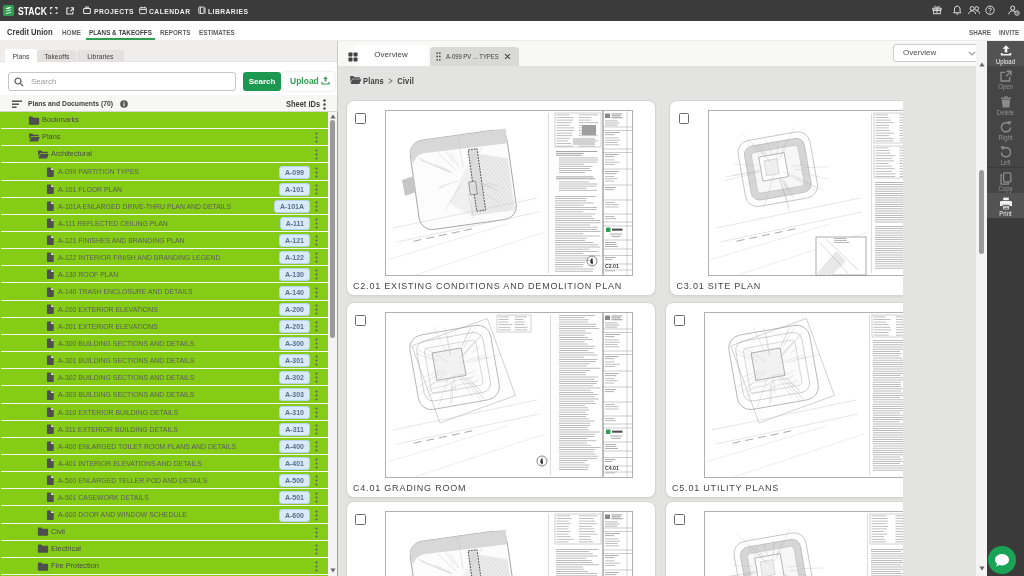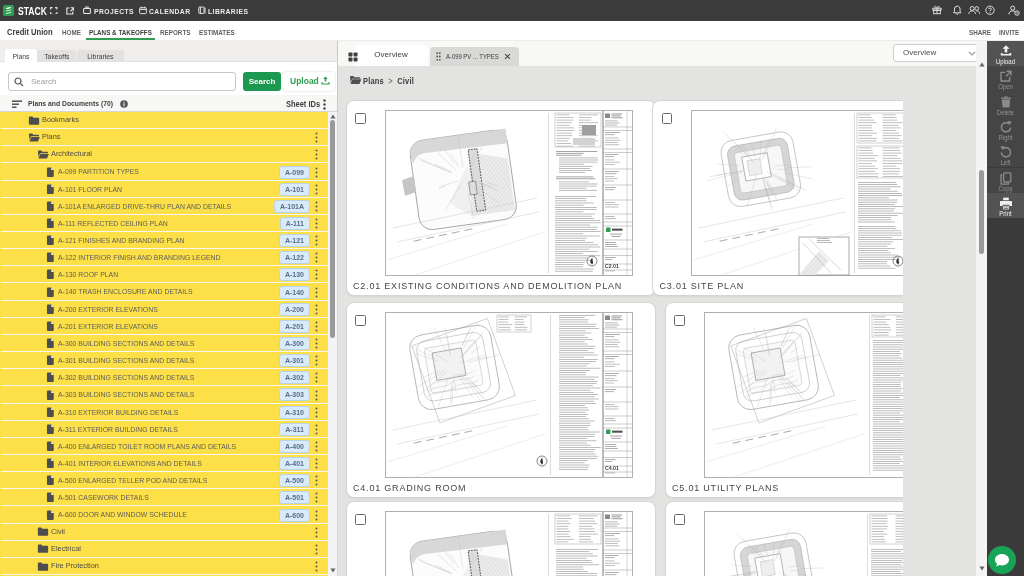--- a/index.html
+++ b/index.html
@@ -174,21 +174,21 @@
       <circle cx="4.5" cy="4.5" r="4.3" fill="#555"></circle>
       <rect x="3.9" y="3.7" width="1.2" height="3.4" fill="#fff"></rect>
       <rect x="3.9" y="1.8" width="1.2" height="1.2" fill="#fff"></rect>
     </svg>
   <div id="sheetids" class="abs">Sheet IDs</div>
   <svg class="abs" style="left:322.5px;top:98.5px" width="3" height="11" viewBox="0 0 3 11">
       <circle cx="1.5" cy="1.5" r="1.2" fill="#444"></circle>
       <circle cx="1.5" cy="5.5" r="1.2" fill="#444"></circle>
       <circle cx="1.5" cy="9.5" r="1.2" fill="#444"></circle>
     </svg>
-  <div class="abs" style="left:0;top:112px;width:374px;height:464px;background:#fde047;overflow:hidden">
+  <div class="abs" style="left:0;top:112px;width:374px;height:464px;background:#84cc16;overflow:hidden">
   <div class="abs" style="left:0;top:-112px;width:338px;height:576px">
 <div class="trow" style="top:112.00px"></div>
 <svg class="abs" style="left:27.5px;top:114.6px" width="12" height="11" viewBox="0 0 14 12">
           <path d="M1 2.2 C1 1.6 1.4 1.2 2 1.2 L5 1.2 L6.3 2.8 L12.2 2.8 C12.7 2.8 13 3.1 13 3.6 L13 10 C13 10.6 12.6 11 12 11 L2 11 C1.4 11 1 10.6 1 10 Z" fill="#4e4e4e"></path>
         </svg>
 <div class="abs flabel" style="left:41.5px;top:115.17px">Bookmarks</div>
 <div class="trow" style="top:129.15px"></div>
 <svg class="abs" style="left:27.5px;top:131.7px" width="12" height="11" viewBox="0 0 14 12">
           <path d="M1 2.2 C1 1.6 1.4 1.2 2 1.2 L5 1.2 L6.3 2.8 L12 2.8 C12.5 2.8 12.8 3.1 12.8 3.6 L12.8 4.6 L3.6 4.6 L1.8 9 Z" fill="#4e4e4e"></path>
           <path d="M3.9 5.4 L13.8 5.4 L11.6 10.8 L1.6 10.8 Z" fill="#4e4e4e"></path>
@@ -728,21 +728,21 @@
 <rect x="220.0" y="147.00" width="10.7" height="0.8" fill="#9a9a9a"></rect>
 <rect x="220.0" y="149.10" width="7.4" height="0.8" fill="#9a9a9a"></rect>
 <text x="220" y="158" font-family="Liberation Sans" font-size="5.2" font-weight="bold" fill="#3c3c3c">C2.01</text>
 <rect x="220.0" y="160.50" width="10.1" height="0.8" fill="#a5a5a5"></rect>
 <circle cx="207" cy="151" r="5" fill="none" stroke="#666" stroke-width="0.8"></circle>
 <path d="M207.3 147.4 C 204.4 150.6 205.2 152.6 206.2 153.4 L208.1 153.4 Z" fill="#333"></path>
 <rect x="206.5" y="151.4" width="1" height="3" fill="#333"></rect>
 </svg>
 <div class="cap">C2.01 EXISTING CONDITIONS AND DEMOLITION PLAN</div>
 </div>
-<div class="card" style="left:652px;top:99.7px">
+<div class="card" style="left:669px;top:99.7px">
 <div class="cb"></div>
 <svg class="thumb" width="248" height="166" viewBox="0 0 248 166">
 <rect x="0.5" y="0.5" width="247" height="165" fill="#fff" stroke="#b0b0b0" stroke-width="1"></rect>
 <g transform="translate(9,6) scale(0.76)">
 <g transform="rotate(-10 80 70)">
 <rect x="32" y="26" width="96" height="88" rx="16" fill="none" stroke="#9a9a9a" stroke-width="0.7"></rect>
 <rect x="40" y="34" width="80" height="72" rx="11" fill="url(#h2)" stroke="#9a9a9a" stroke-width="0.6"></rect>
 <rect x="49" y="43" width="62" height="54" rx="5" fill="#f7f7f7" stroke="#aaaaaa" stroke-width="0.5"></rect>
 <rect x="58" y="50" width="34" height="32" fill="#ffffff" stroke="#808080" stroke-width="0.7"></rect>
 <rect x="64" y="56" width="17" height="20" fill="#efefef" stroke="#a0a0a0" stroke-width="0.45"></rect>

